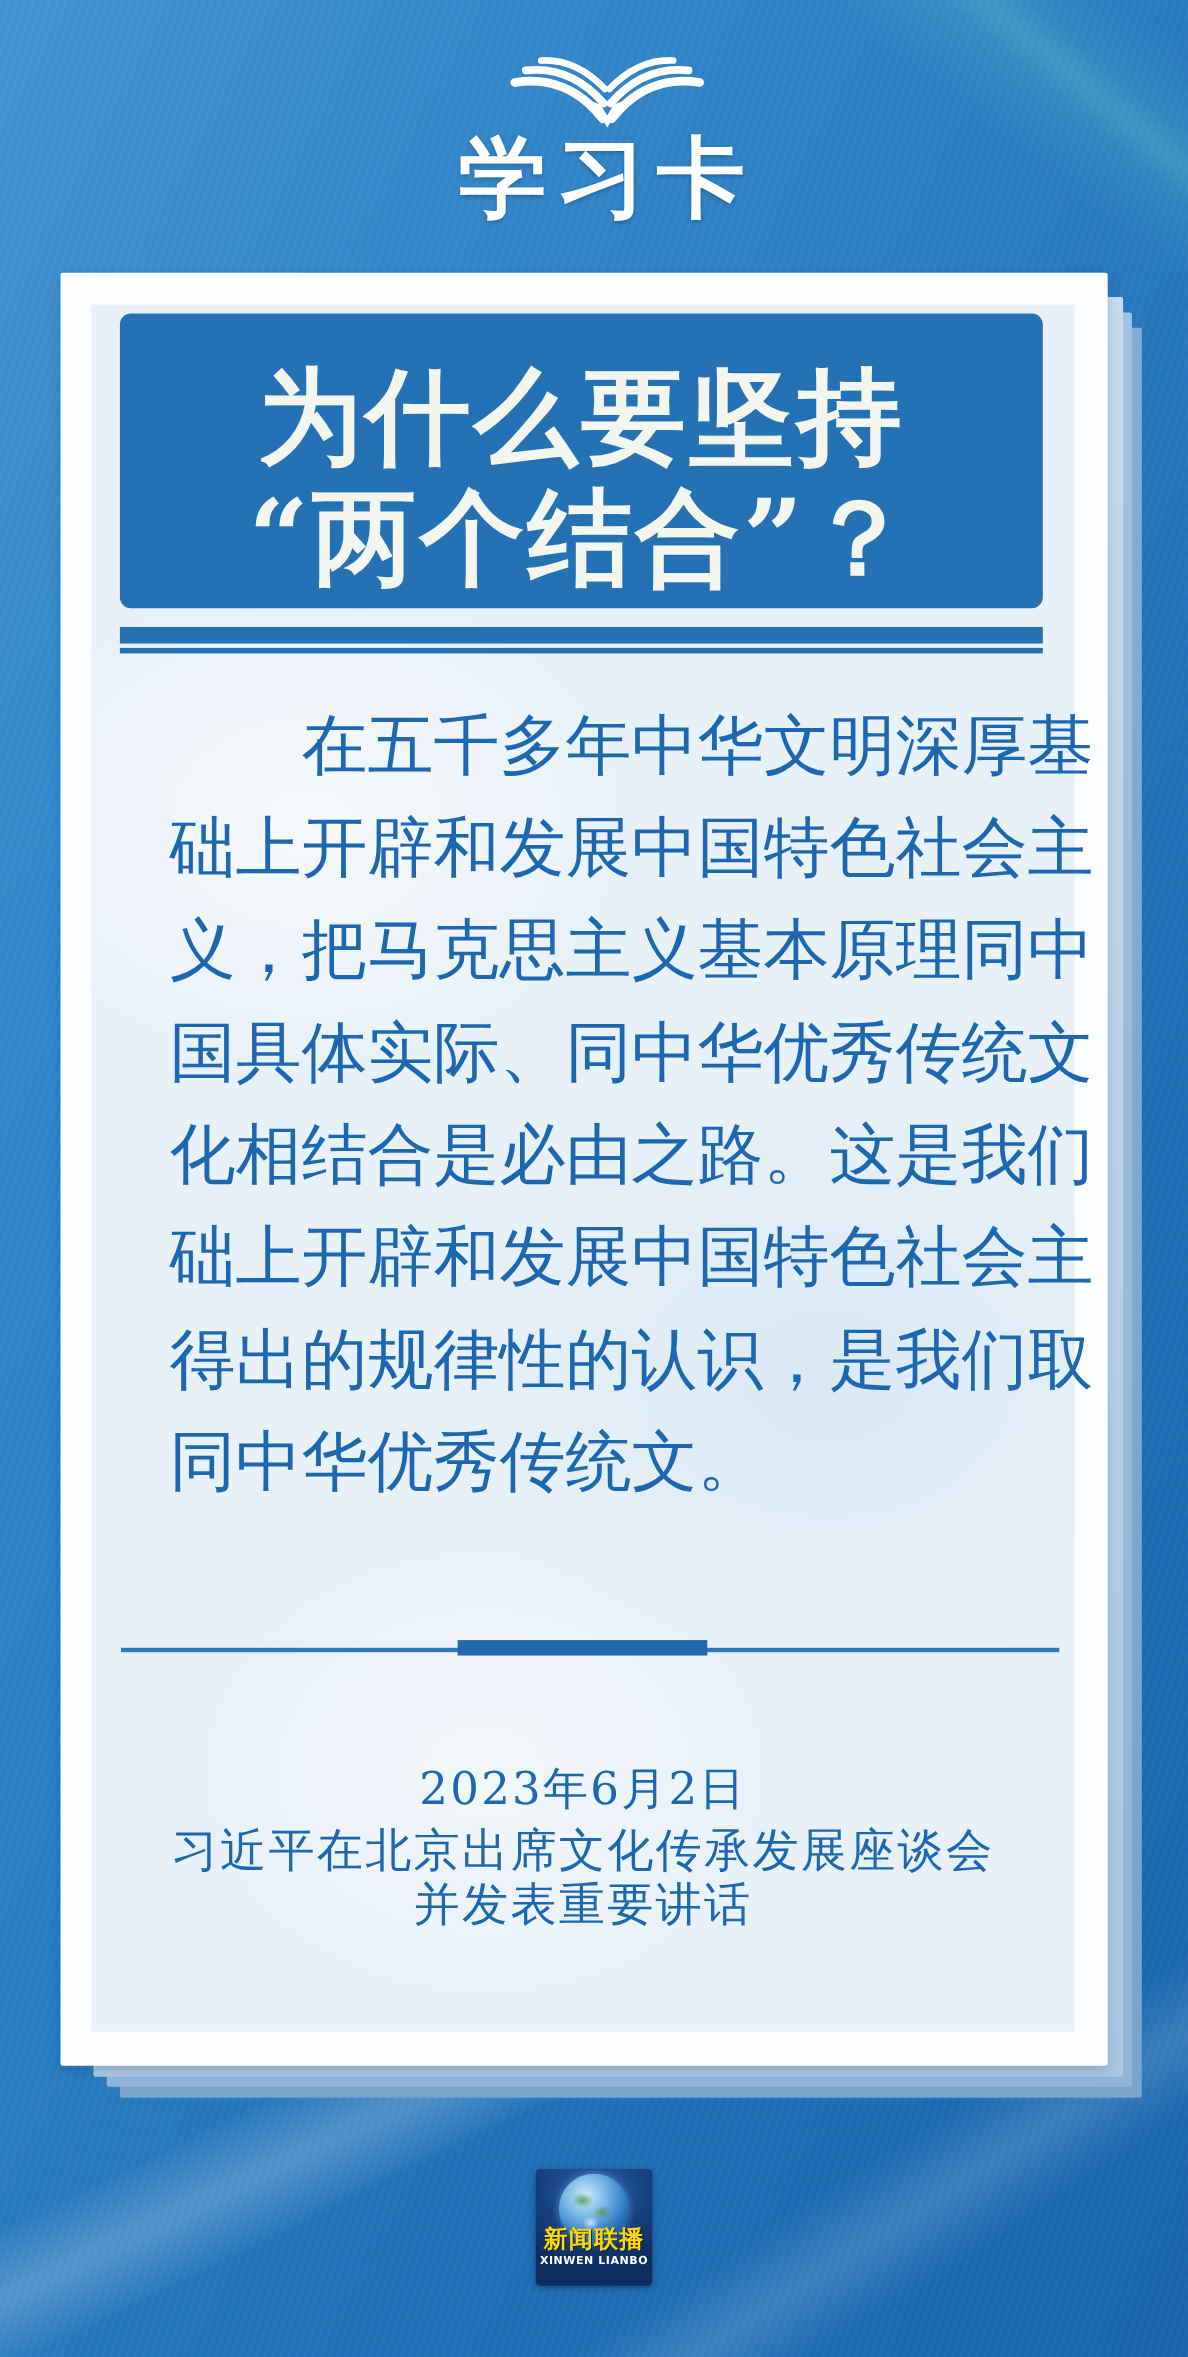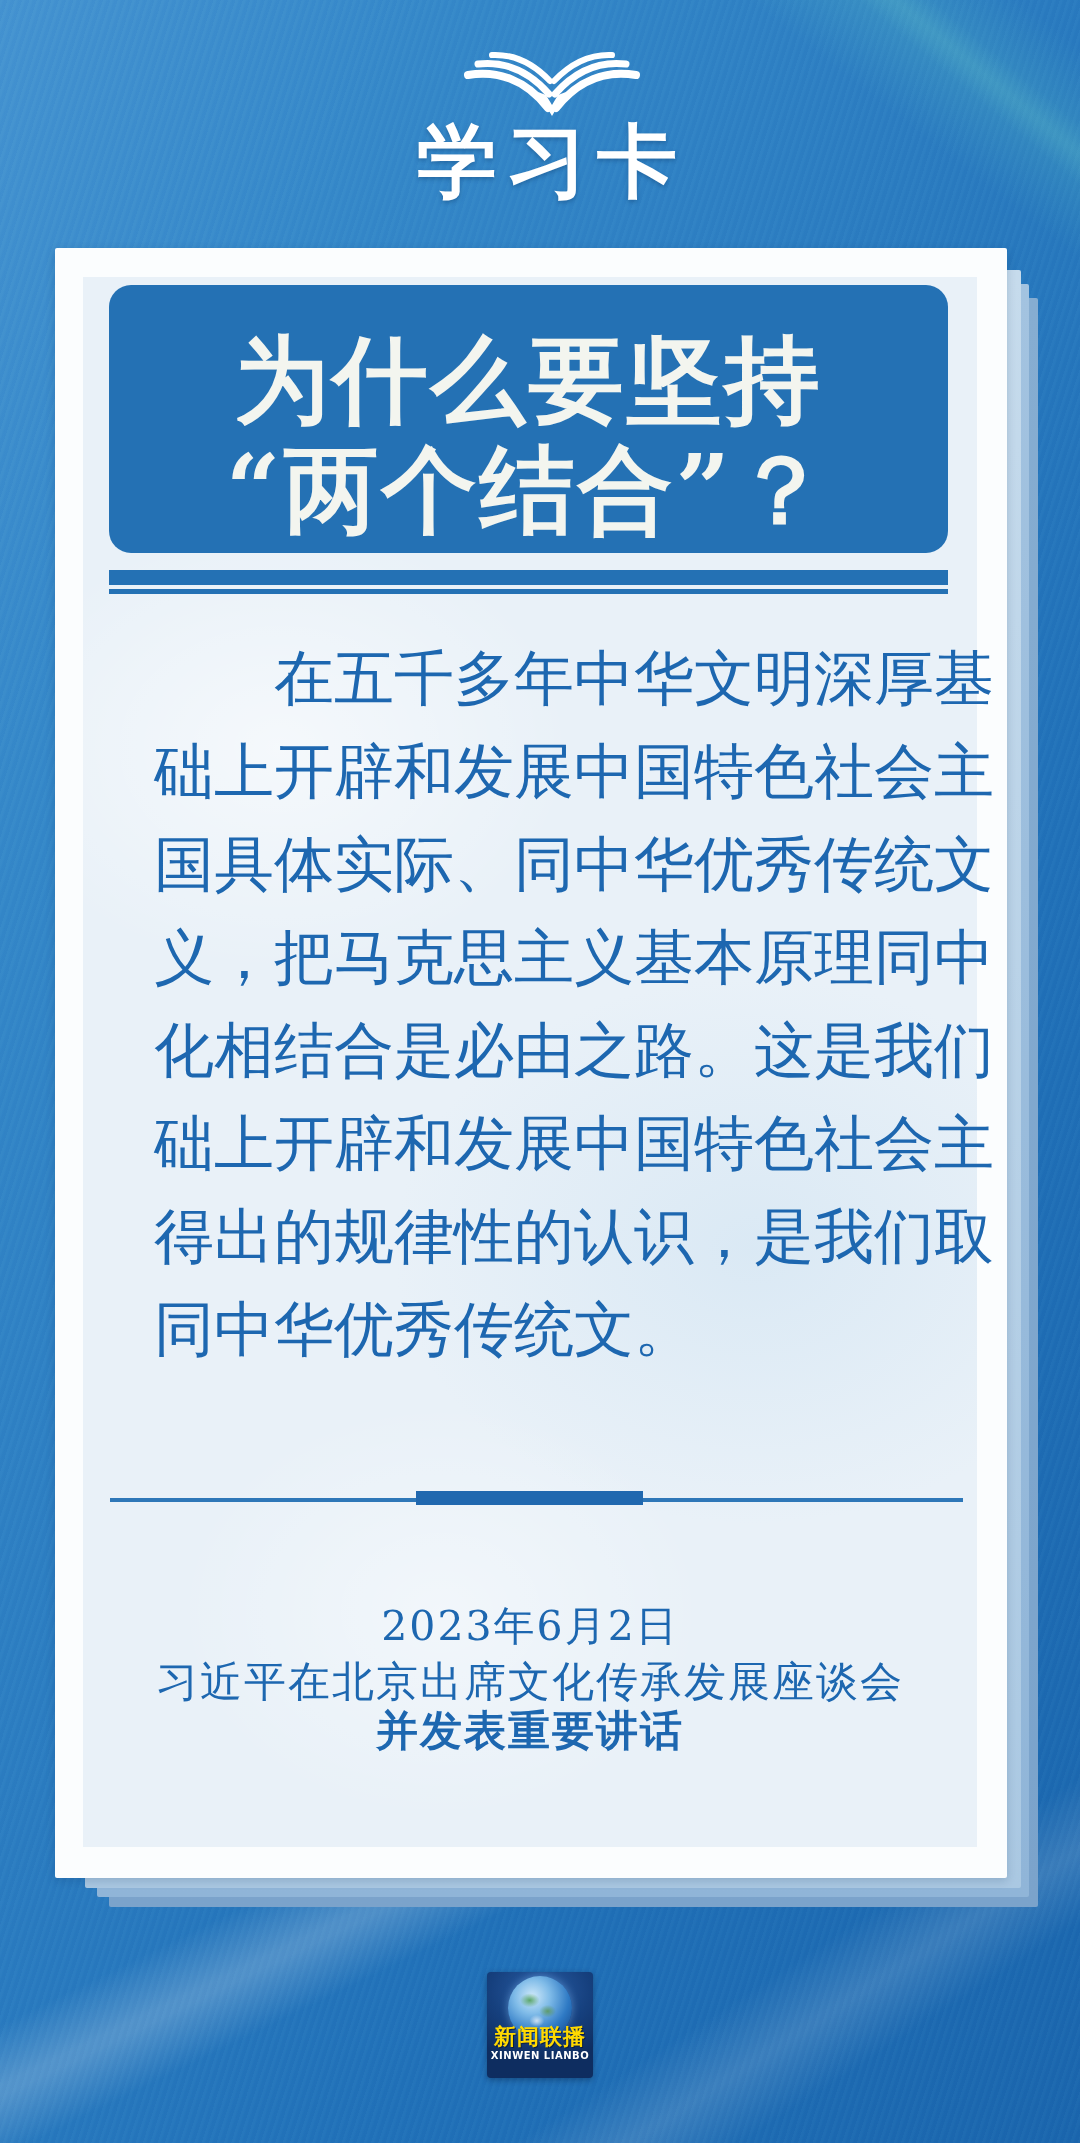--- a/index.html
+++ b/index.html
@@ -38,21 +38,21 @@
   .card-main{position:absolute;inset:0;z-index:4;background:#fbfdfe;border-radius:2px;
     box-shadow:0 3px 10px rgba(10,45,90,.18);}
   .card-inner{position:absolute;left:28px;top:29px;width:894px;height:1570px;
     background:
       radial-gradient(420px 320px at 22% 30%,rgba(255,255,255,.55),rgba(255,255,255,0) 70%),
       radial-gradient(500px 380px at 75% 62%,rgba(200,223,240,.45),rgba(200,223,240,0) 72%),
       radial-gradient(380px 300px at 40% 85%,rgba(255,255,255,.4),rgba(255,255,255,0) 70%),
       #e9f1f8;}
 
   
-  .title-box{position:absolute;left:26px;top:8px;width:839px;height:268px;border-radius:22px;
+  .title-box{position:absolute;left:26px;top:8px;width:839px;height:268px;border-radius:10px;
     background:#2471b4;display:flex;flex-direction:column;align-items:center;
     justify-content:flex-start;padding-top:40px;box-sizing:border-box;}
   .title-line{color:#f3f5ef;font-size:95px;line-height:110px;font-weight:bold;
     letter-spacing:3px;text-align:center;white-space:nowrap;}
   .rule-thick{position:absolute;left:26px;top:293px;width:839px;height:15px;background:#2471b4;}
   .rule-thin{position:absolute;left:26px;top:312px;width:839px;height:5px;background:#2471b4;}
 
   
   .body-text{position:absolute;left:27px;top:355px;width:842px;margin-left:44px;}
   .body-line{font-size:60px;line-height:93px;color:#1d67b0;white-space:nowrap;
@@ -60,21 +60,21 @@
   .body-line.indent{text-indent:120px;}
 
   
   .divider-thin{position:absolute;left:27px;top:1221px;width:853px;height:4px;background:#2e77b8;}
   .divider-thick{position:absolute;left:333px;top:1214px;width:227px;height:14px;background:#2068af;}
 
   
   .src{position:absolute;left:0;width:100%;text-align:center;color:#1d67b0;}
   .src-date{top:1324px;font-size:41px;line-height:50px;letter-spacing:2px;}
   .src-attr1{top:1380px;font-size:42px;line-height:50px;letter-spacing:2px;}
-  .src-attr2{top:1429px;font-size:42px;line-height:50px;letter-spacing:2px;font-weight:bold;}
+  .src-attr2{top:1429px;font-size:42px;line-height:50px;letter-spacing:2px;}
 
   
   .footer-logo{position:absolute;left:487px;top:1972px;width:106px;height:106px;border-radius:4px;
     overflow:hidden;background:
       radial-gradient(90px 70px at 50% 18%,#2a5ea6 0%,#16407e 55%,#0e2d60 100%),#0e2d60;
     box-shadow:0 2px 6px rgba(5,25,55,.4);}
   .earth{position:absolute;left:21px;top:4px;width:64px;height:64px;border-radius:50%;
     background:
       radial-gradient(14px 10px at 34% 38%,rgba(80,160,90,.9),rgba(80,160,90,0) 70%),
       radial-gradient(12px 9px at 62% 55%,rgba(90,150,80,.8),rgba(90,150,80,0) 70%),
@@ -124,22 +124,22 @@
         <div class="title-box">
           <div class="title-line">为什么要坚持</div>
           <div class="title-line">“两个结合”？</div>
         </div>
         <div class="rule-thick"></div>
         <div class="rule-thin"></div>
 
         <div class="body-text">
           <div class="body-line indent">在五千多年中华文明深厚基</div>
           <div class="body-line">础上开辟和发展中国特色社会主</div>
+          <div class="body-line">义，把马克思主义基本原理同中</div>
           <div class="body-line">国具体实际、同中华优秀传统文</div>
-          <div class="body-line">义，把马克思主义基本原理同中</div>
           <div class="body-line">化相结合是必由之路。这是我们</div>
           <div class="body-line">础上开辟和发展中国特色社会主</div>
           <div class="body-line">得出的规律性的认识，是我们取</div>
           <div class="body-line">同中华优秀传统文。</div>
         </div>
 
         <div class="divider-thin"></div>
         <div class="divider-thick"></div>
 
         <div class="src src-date">2023年6月2日</div>

